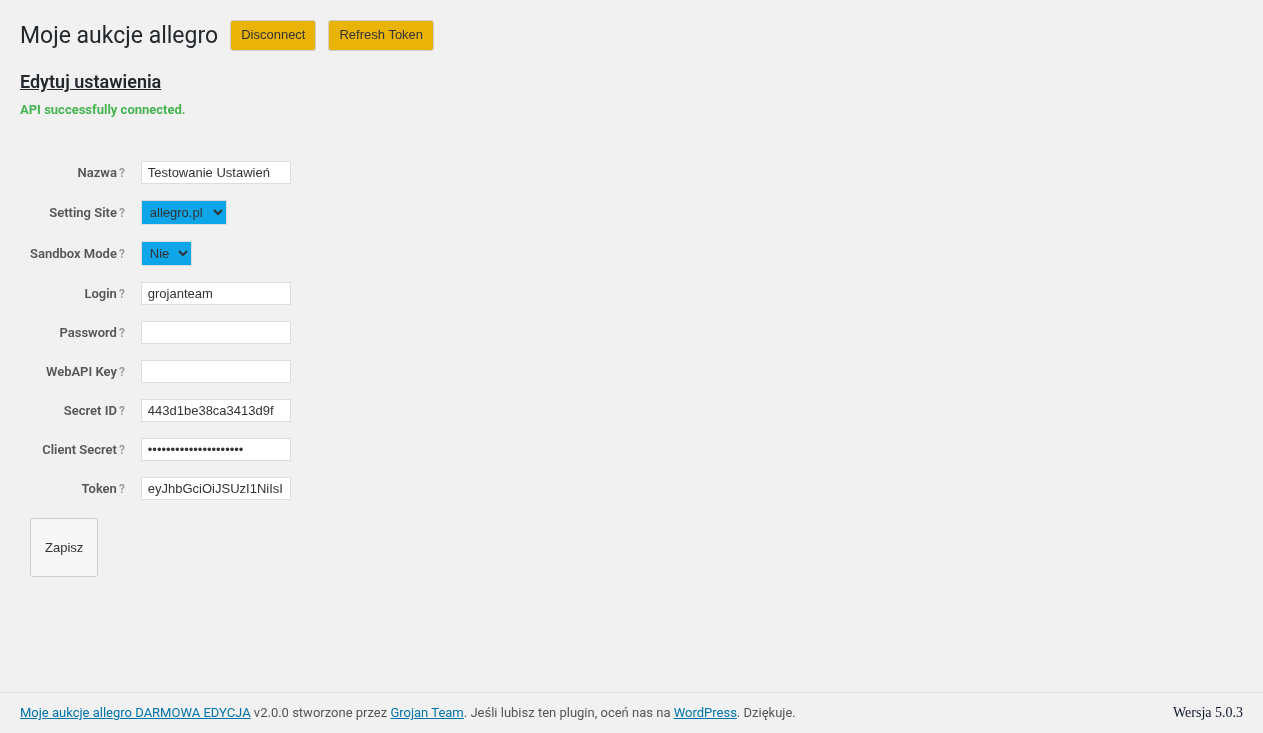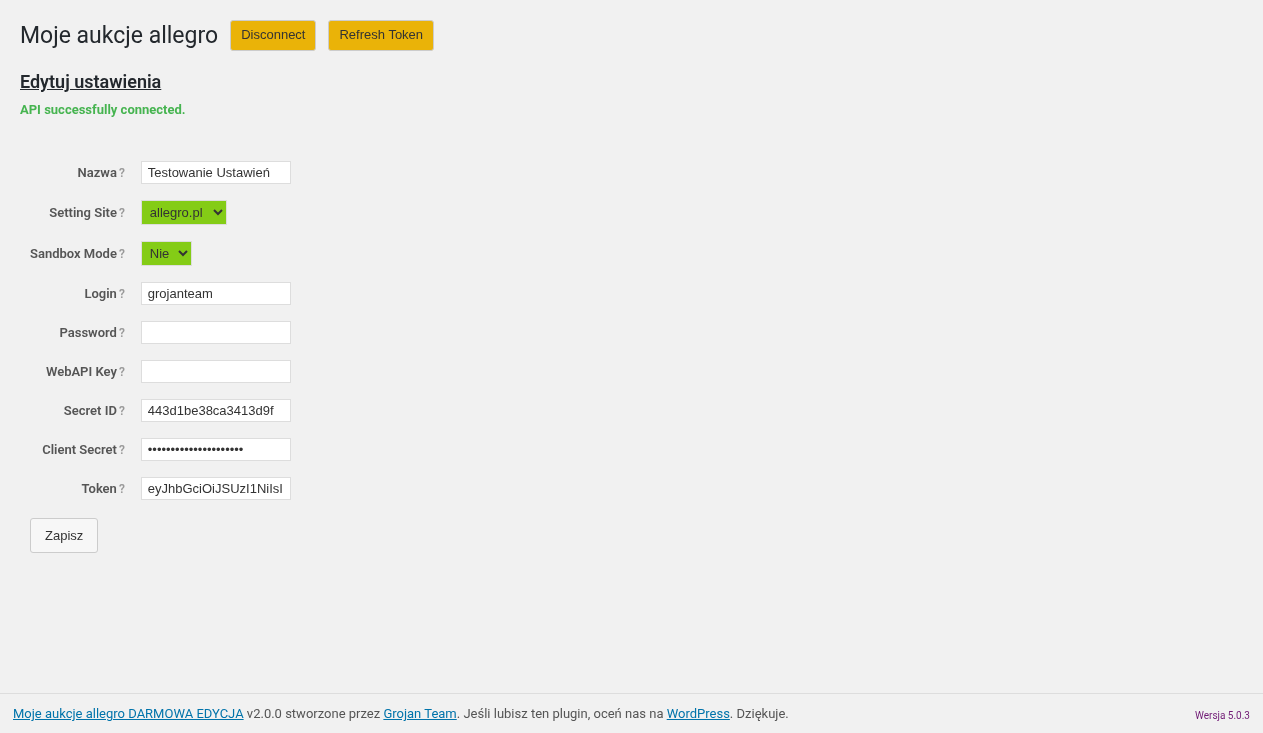--- a/index.html
+++ b/index.html
@@ -81,52 +81,53 @@
       padding: 3px 6px;
       font-size: 13px;
       width: 150px;
       background: #fff;
       color: #333;
     }
     .form-table select {
       border: 1px solid #ddd;
       padding: 3px 4px;
       font-size: 13px;
-      background: #84cc16;
+      background: #0ea5e9;
       color: #333;
     }
     .submit-btn {
       display: inline-block;
-      padding: 9px 14px;
+      padding: 21px 14px;
       font-size: 13px;
       background: #f7f7f7;
       border: 1px solid #ccc;
       border-radius: 3px;
       cursor: pointer;
       color: #333;
       margin-top: 6px;
       margin-left: 10px;
     }
     .footer {
       background: #f1f1f1;
       border-top: 1px solid #ddd;
-      padding: 12px 13px;
+      padding: 12px 20px;
       display: flex;
       justify-content: space-between;
-      align-items: flex-end;
+      align-items: flex-start;
       font-size: 13px;
       color: #555;
     }
     .footer a {
       color: #0073aa;
       text-decoration: underline;
     }
     .version-text {
-      font-size: 10px;
-      color: #701a75;
+      font-size: 14px;
+      color: #0f172a;
+      font-family: Liberation Serif, serif;
     }
   </style>
 </head>
 <body>
 
 <div class="main-content">
 
   <div class="page-header">
     <h1 class="page-title">Moje aukcje allegro</h1>
     <button class="btn">Disconnect</button>

